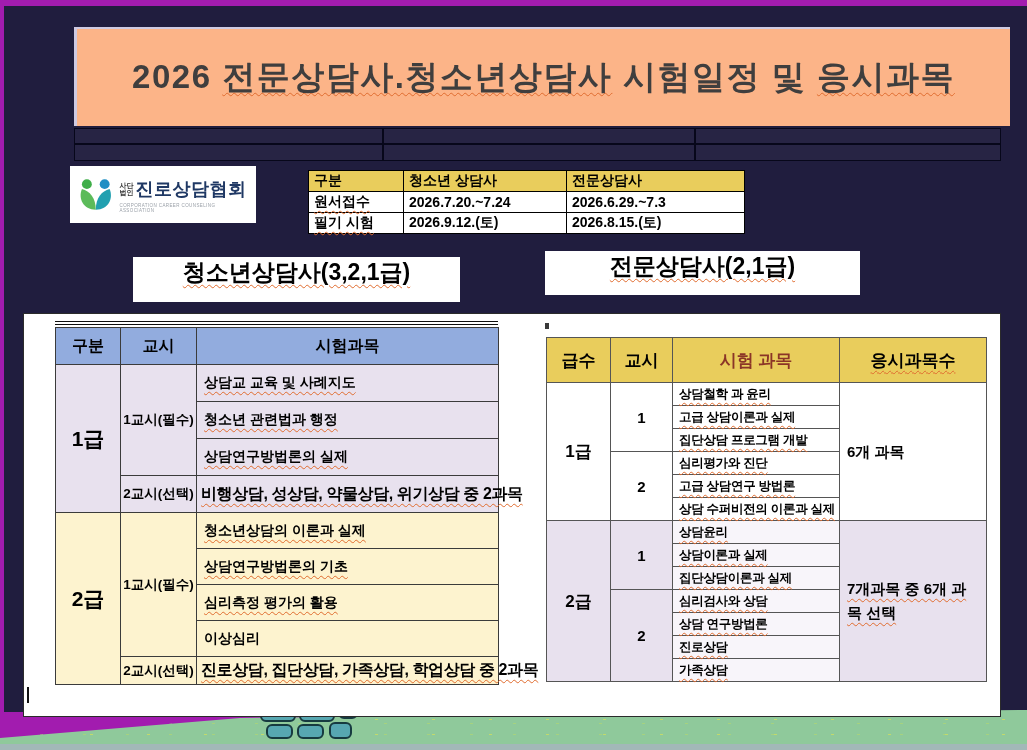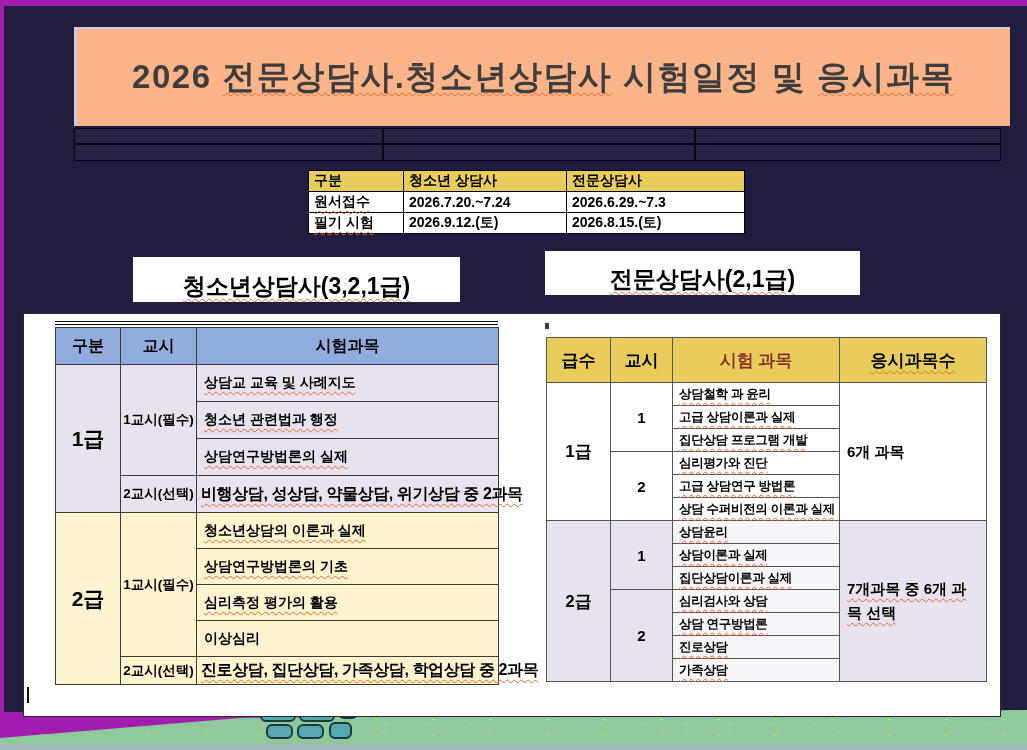--- a/index.html
+++ b/index.html
@@ -40,21 +40,21 @@
 
   
   .sched { position:absolute; left:308px; top:170px; z-index:3; border-collapse:collapse; }
   .sched th, .sched td { border:1px solid #000; font-size:14px; font-weight:bold; color:#000;
     padding:1px 5px; text-align:left; height:20px; white-space:nowrap; }
   .sched th { background:#e9cd5c; }
   .sched td { background:#ffffff; }
   .sched .c0 { width:95px; } .sched .c1 { width:163px;margin-left:40px; } .sched .c2 { width:178px; }
 
   
-  .seclabel { position:absolute; background:#ffffff; z-index:3; display:flex; align-items:flex-end;
+  .seclabel { position:absolute; background:#ffffff; z-index:3; display:flex; align-items:flex-start;
     justify-content:center; font-size:23px; font-weight:bold; color:#000; }
   .seclabel.left  { left:133px; top:257px; width:327px; height:45px; }
   .seclabel.right { left:545px; top:251px; width:315px; height:44px; }
 
   
   .panel { position:absolute; left:23px; top:313px; width:978px; height:404px; background:#ffffff;
     border:1px solid #2b2b2b; z-index:2; }
   .cursor { position:absolute; left:27px; top:687px; width:2px; height:16px; background:#111; z-index:4; }
   .mini-bullet { position:absolute; left:545px; top:323px; width:4px; height:6px; background:#3a3a3a; z-index:4; }
 
@@ -127,20 +127,38 @@
 
   <div class="empty-table">
     <div class="cell"></div>
     <div class="cell"></div>
     <div class="cell"></div>
     <div class="cell"></div>
     <div class="cell"></div>
     <div class="cell"></div>
   </div>
 
+  <div class="logo-box">
+    <svg width="40" height="38" viewBox="0 0 40 38">
+      <circle cx="11" cy="8" r="5" fill="#3fae49"></circle>
+      <circle cx="29" cy="8" r="5" fill="#1f8fc4"></circle>
+      <path d="M20 34 C7 34 2 22 6 13 C14 15 20 22 20 34 Z" fill="#5cbb5a"></path>
+      <path d="M20 34 C33 34 38 22 34 13 C26 15 20 22 20 34 Z" fill="#21a0b0"></path>
+    </svg>
+    <div class="logo-text">
+      <div class="logo-main">
+        <div class="logo-small">
+          <div>사단</div>
+          <div>법인</div>
+        </div>
+        <div class="logo-name">진로상담협회</div>
+      </div>
+      <div class="logo-sub">CORPORATION CAREER COUNSELING ASSOCIATION</div>
+    </div>
+  </div>
 
   <table class="sched">
     <tbody>
     <tr>
       <th class="c0">구분</th>
       <th class="c1">청소년 상담사</th>
       <th class="c2">전문상담사</th>
     </tr>
     <tr>
       <td><span class="sq">원서접수</span></td>

